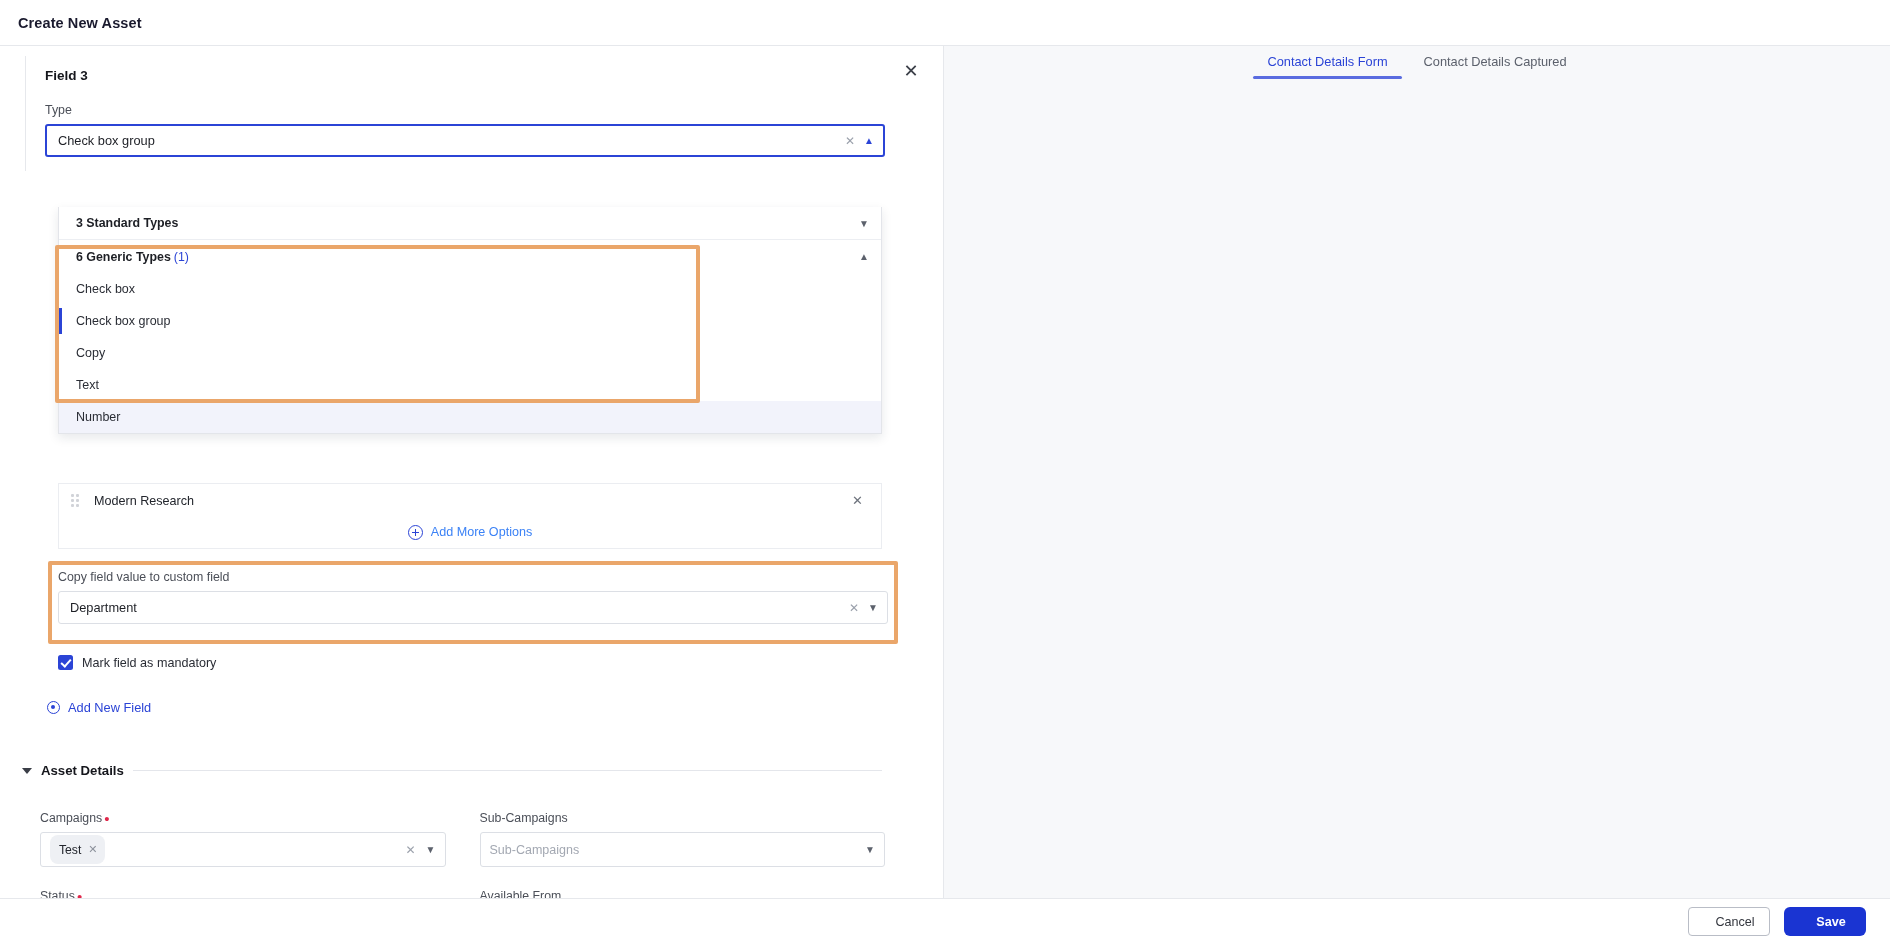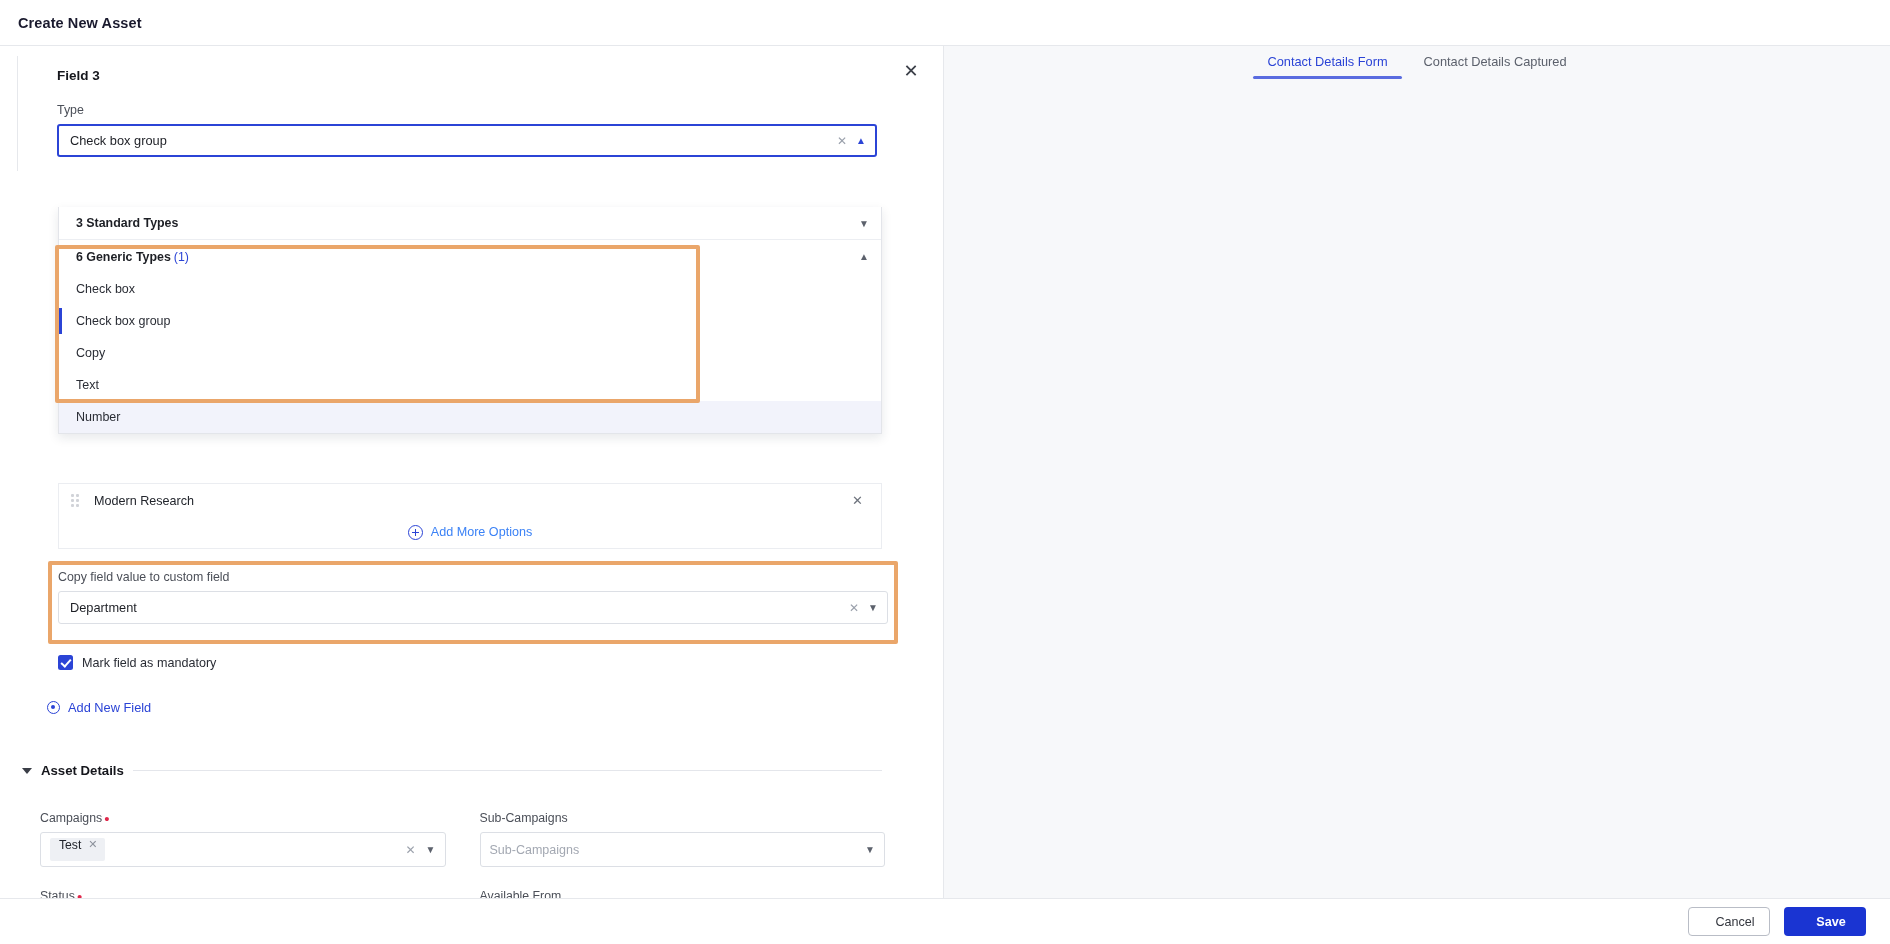--- a/index.html
+++ b/index.html
@@ -38,24 +38,24 @@
   }
   .right-pane {
     flex: 1;
     background: #f7f8fa;
     position: relative;
   }
 
   
   .field-card {
     position: absolute;
-    left: 17px; top: 10px;
+    left: 25px; top: 10px;
     width: 860px;
     border-left: 1px solid #e6e8ec;
-    padding-left: 39px;
+    padding-left: 19px;
     padding-top: 12px;
     padding-bottom: 14px;
   }
   .field-title {
     font-size: 13.5px; font-weight: bold; color: #15161c;
     margin-bottom: 20px;
   }
   .field-close {
     position: absolute; right: 22px; top: 16px;
     width: 20px; height: 20px;
@@ -222,22 +222,22 @@
   .form-grid {
     position: absolute; left: 40px; top: 765px; width: 845px;
     display: grid; grid-template-columns: 1fr 1fr; column-gap: 34px; row-gap: 22px;
   }
   .fg-lbl { font-size: 12.3px; color: #4b4f58; margin-bottom: 7px; display: block; }
   .fg-input {
     height: 35px; border: 1px solid #dcdfe5; border-radius: 3px; background: #fff;
     display: flex; align-items: center; padding: 0 9px 0 9px; position: relative;
   }
   .chip {
-    background: #eef0f4; border-radius: 2px; height: 23px;
-    display: flex; align-items: flex-start; gap: 7px;
+    background: #eef0f4; border-radius: 8px; height: 29px;
+    display: flex; align-items: center; gap: 7px;
     padding: 0 7px 0 9px; font-size: 12.2px; color: #22252c;
   }
   .chip .x { color: #8d929c; font-size: 11px; cursor: pointer; }
   .ph { font-size: 12.5px; color: #a3a8b2; }
   .fg-icons { position: absolute; right: 9px; display: flex; align-items: center; gap: 10px; }
 
   
   .tabs {
     position: absolute; top: 8px; left: 0; right: 0;
     display: flex; justify-content: center; gap: 8px;
@@ -257,21 +257,21 @@
     position: absolute; left: 0; bottom: 0; width: 1890px; height: 46px;
     background: #fff; border-top: 1px solid #e6e8ec;
     display: flex; align-items: center; justify-content: flex-end;
     gap: 14px; padding-right: 24px;
   }
   .btn {
     height: 29px; min-width: 82px; border-radius: 4px; font-size: 12.6px;
     display: flex; align-items: center; justify-content: center; cursor: pointer; padding-left: 12px;
   }
   .btn-cancel { border: 1px solid #b9bdc6; background: #fff; color: #33363e; }
-  .btn-save { background: #1a34d2; color: #fff; font-weight: bold; }
+  .btn-save { background: #1a34d2; color: #fff; font-weight: bold; border-radius: 6px; }
 
   .left-scroll-fade {
     position: absolute; left: 0; right: 0; bottom: 0; height: 10px;
     background: linear-gradient(to top, rgba(0,0,0,.035), rgba(0,0,0,0));
     pointer-events: none;
   }
 </style>
 </head>
 <body>
 

